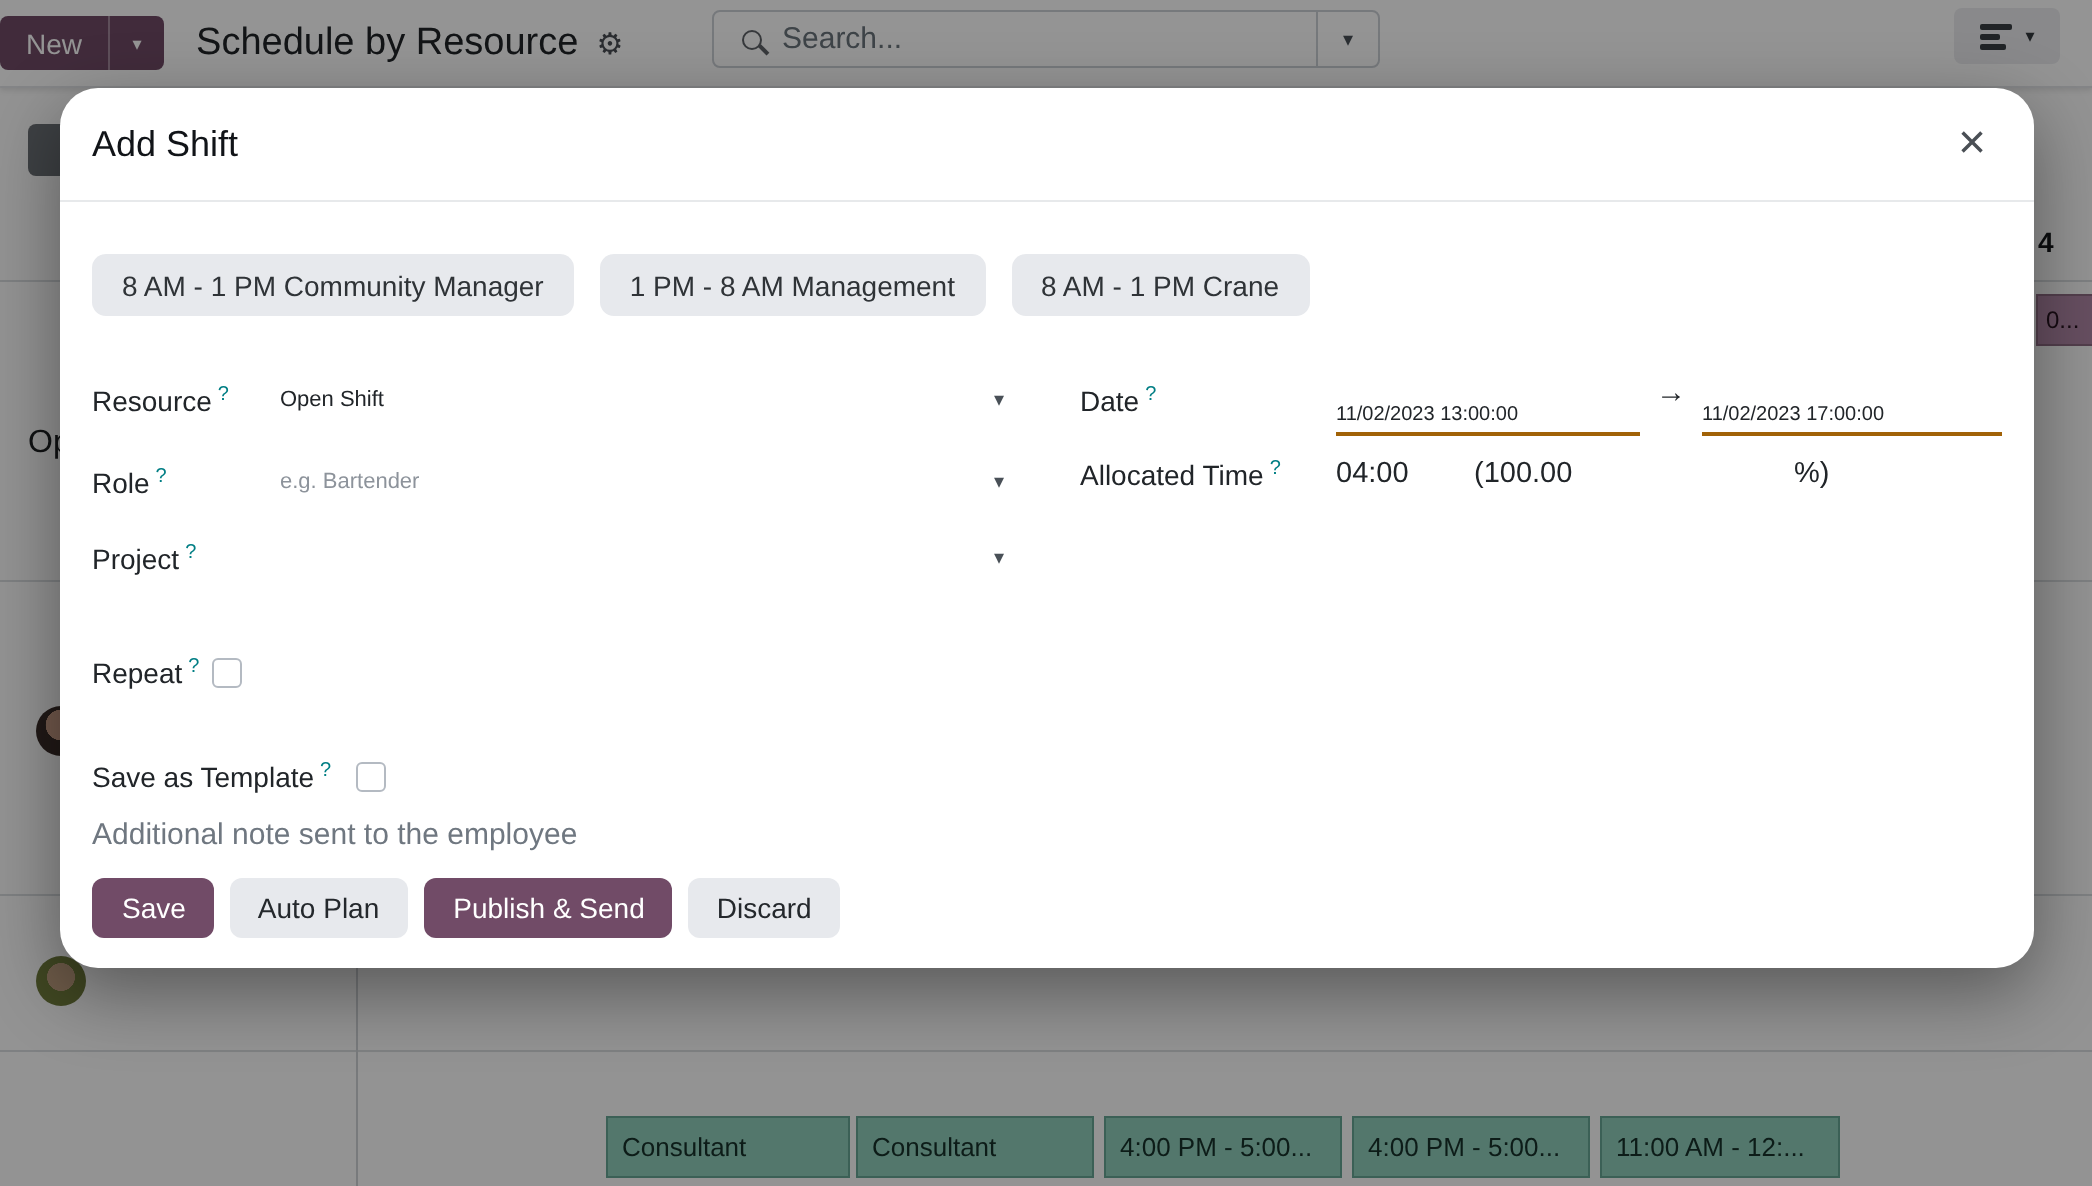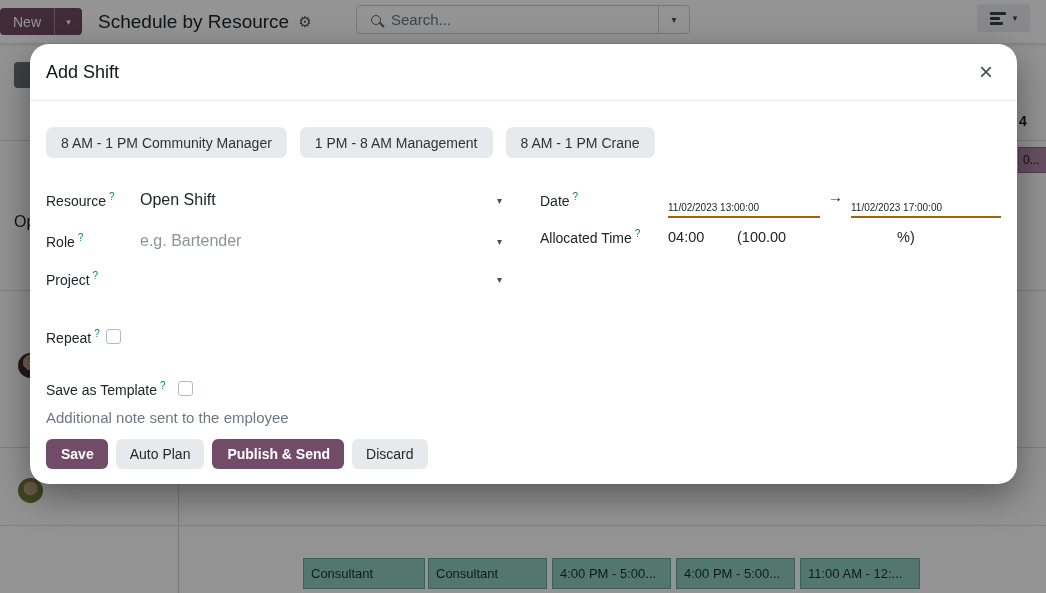--- a/index.html
+++ b/index.html
@@ -64,42 +64,42 @@
 
   .chips-row { position:absolute; top:83px; left:16px; display:flex; gap:13px; }
   .chip { background:#e7e9ed; border:none; border-radius:7px; height:31px; padding:0 15px;
           font-size:14px; color:#2f3337; cursor:pointer; white-space:nowrap; font-family:inherit; }
 
   .form-area { position:absolute; top:137px; left:16px; right:16px; height:175px; }
   .fgroup-left { position:absolute; left:0; top:0; width:470px; }
   .frow { position:absolute; left:0; right:0; height:22px; display:flex; align-items:center; }
   .flabel { font-size:14px; font-weight:500; color:#212529; white-space:nowrap; }
   .help { font-size:10px; color:#017e84; vertical-align:super; margin-left:3px; font-weight:400; cursor:pointer; }
-  .fvalue { position:absolute; left:94px; font-size:16px; color:#212529; }
+  .fvalue { position:absolute; left:94px; font-size:11px; color:#212529; }
   .fplaceholder { color:#8d939b; }
   .fcaret { position:absolute; right:14px; font-size:10px; color:#495057; cursor:pointer; }
 
   .fgroup-right { position:absolute; left:494px; top:0; right:0; }
   .date-input { position:absolute; top:-2px; width:152px; border-bottom:2px solid #a16207;
                 font-size:10px; color:#212529; padding-bottom:3px; white-space:nowrap; cursor:text;margin-top:15px; }
   .date-arrow { position:absolute; left:288px; top:-1px; font-size:15px; color:#212529; font-weight:600; }
   .atime { position:absolute; font-size:14.5px; color:#212529; cursor:text; }
 
   .repeat-row { position:absolute; top:284px; left:16px; display:flex; align-items:center; }
   .savetpl-row { position:absolute; top:336px; left:16px; display:flex; align-items:center; }
   .cb { display:inline-block; width:15px; height:15px; border:1px solid #b4bac2; border-radius:3px;
         background:#fff; cursor:pointer; }
   .cb-repeat { margin-left:6px; }
   .cb-tpl { margin-left:12px; }
   .note-ph { position:absolute; top:365px; left:16px; font-size:15px; color:#6f7780; cursor:text; }
 
   .modal-footer { position:absolute; left:16px; bottom:15px; display:flex; gap:8px; }
   .btn { border:none; border-radius:6px; height:30px; padding:0 14px; font-size:14px; cursor:pointer;
          font-family:inherit; white-space:nowrap; }
-  .btn-primary { background:#714B67; color:#fff; font-weight:700;padding-left:15px; }
+  .btn-primary { background:#714B67; color:#fff; font-weight:400;padding-left:15px; }
   .btn-secondary { background:#e7e9ed; color:#24282c; font-weight:400; }
 </style>
 </head>
 <body>
 
 <div class="screen">
 
   <div class="topbar">
     <div class="btn-new-group">
       <button class="btn-new">New</button>

